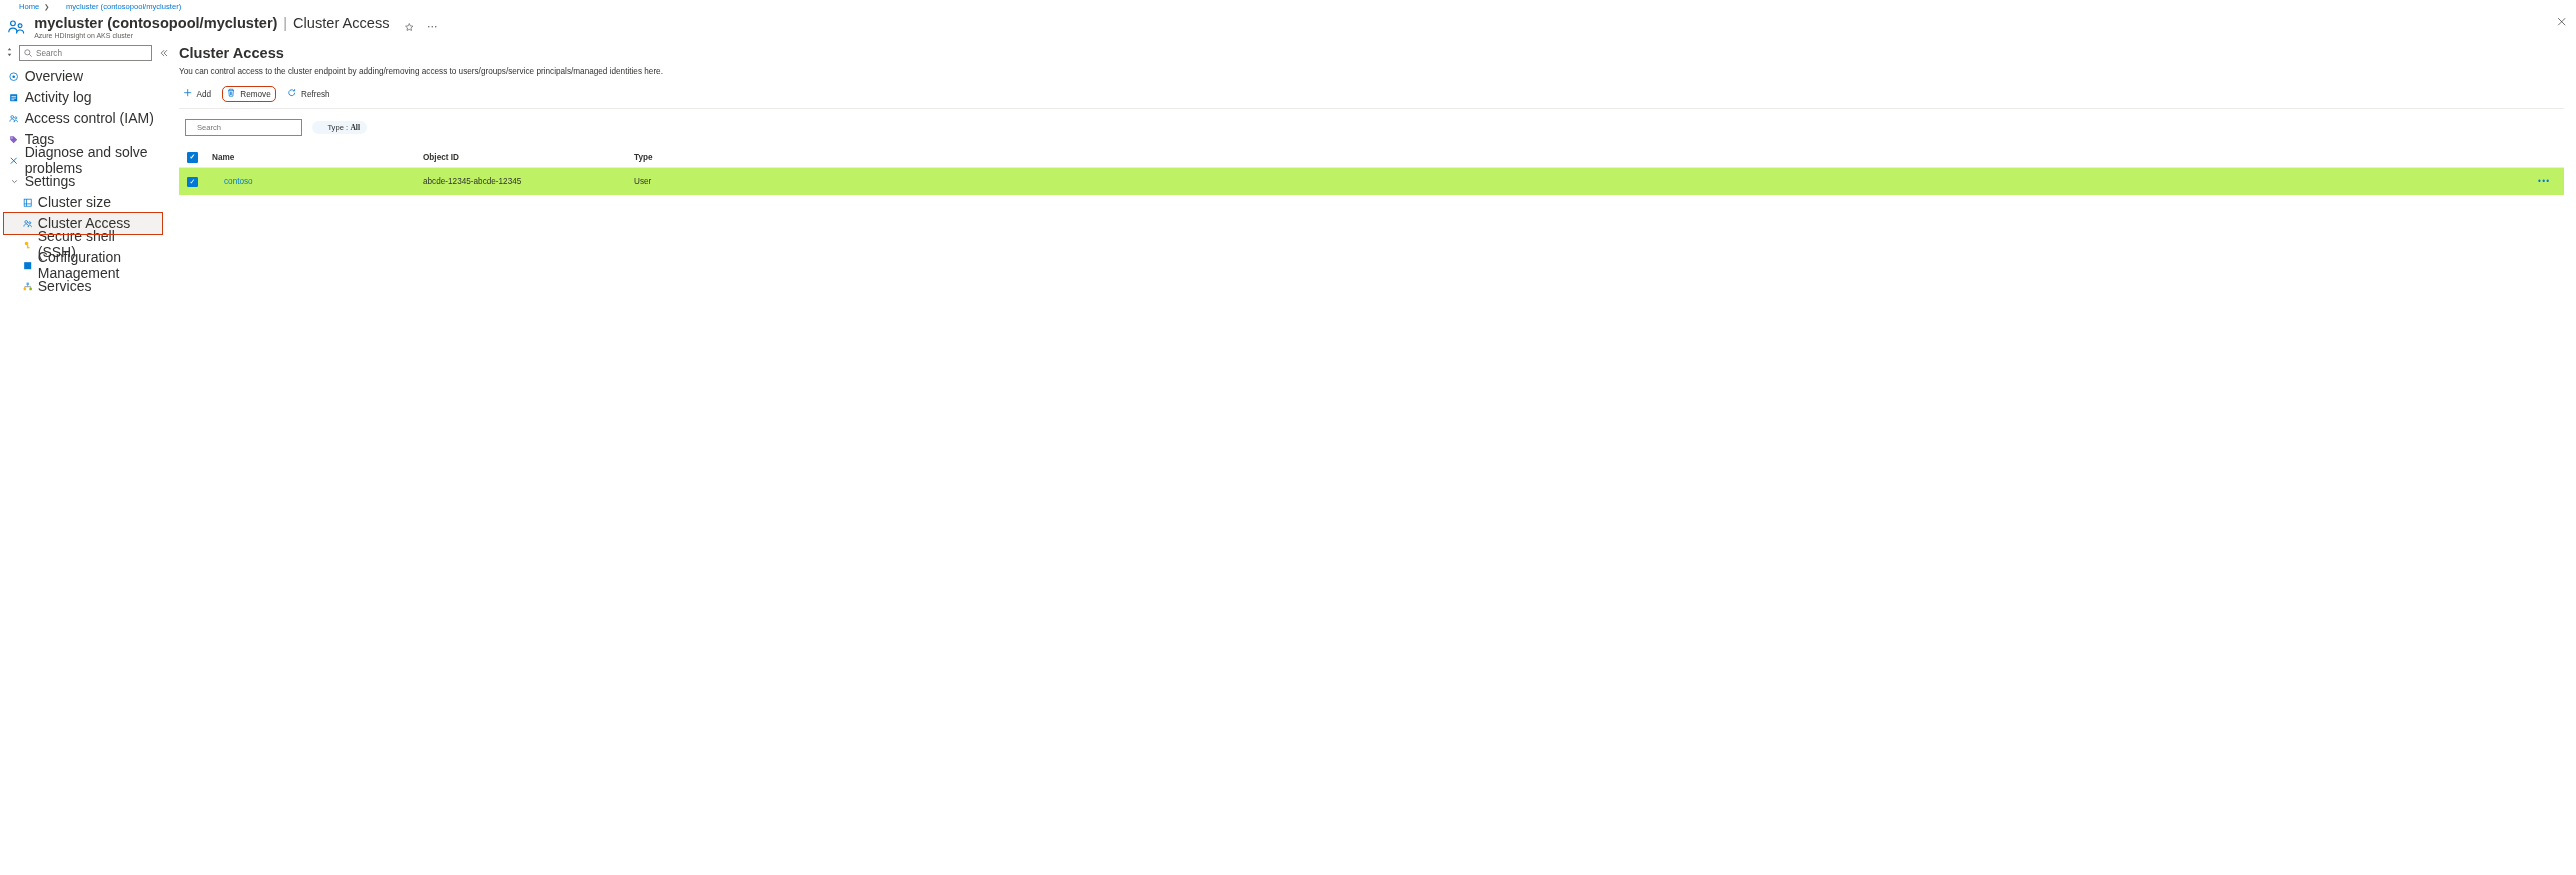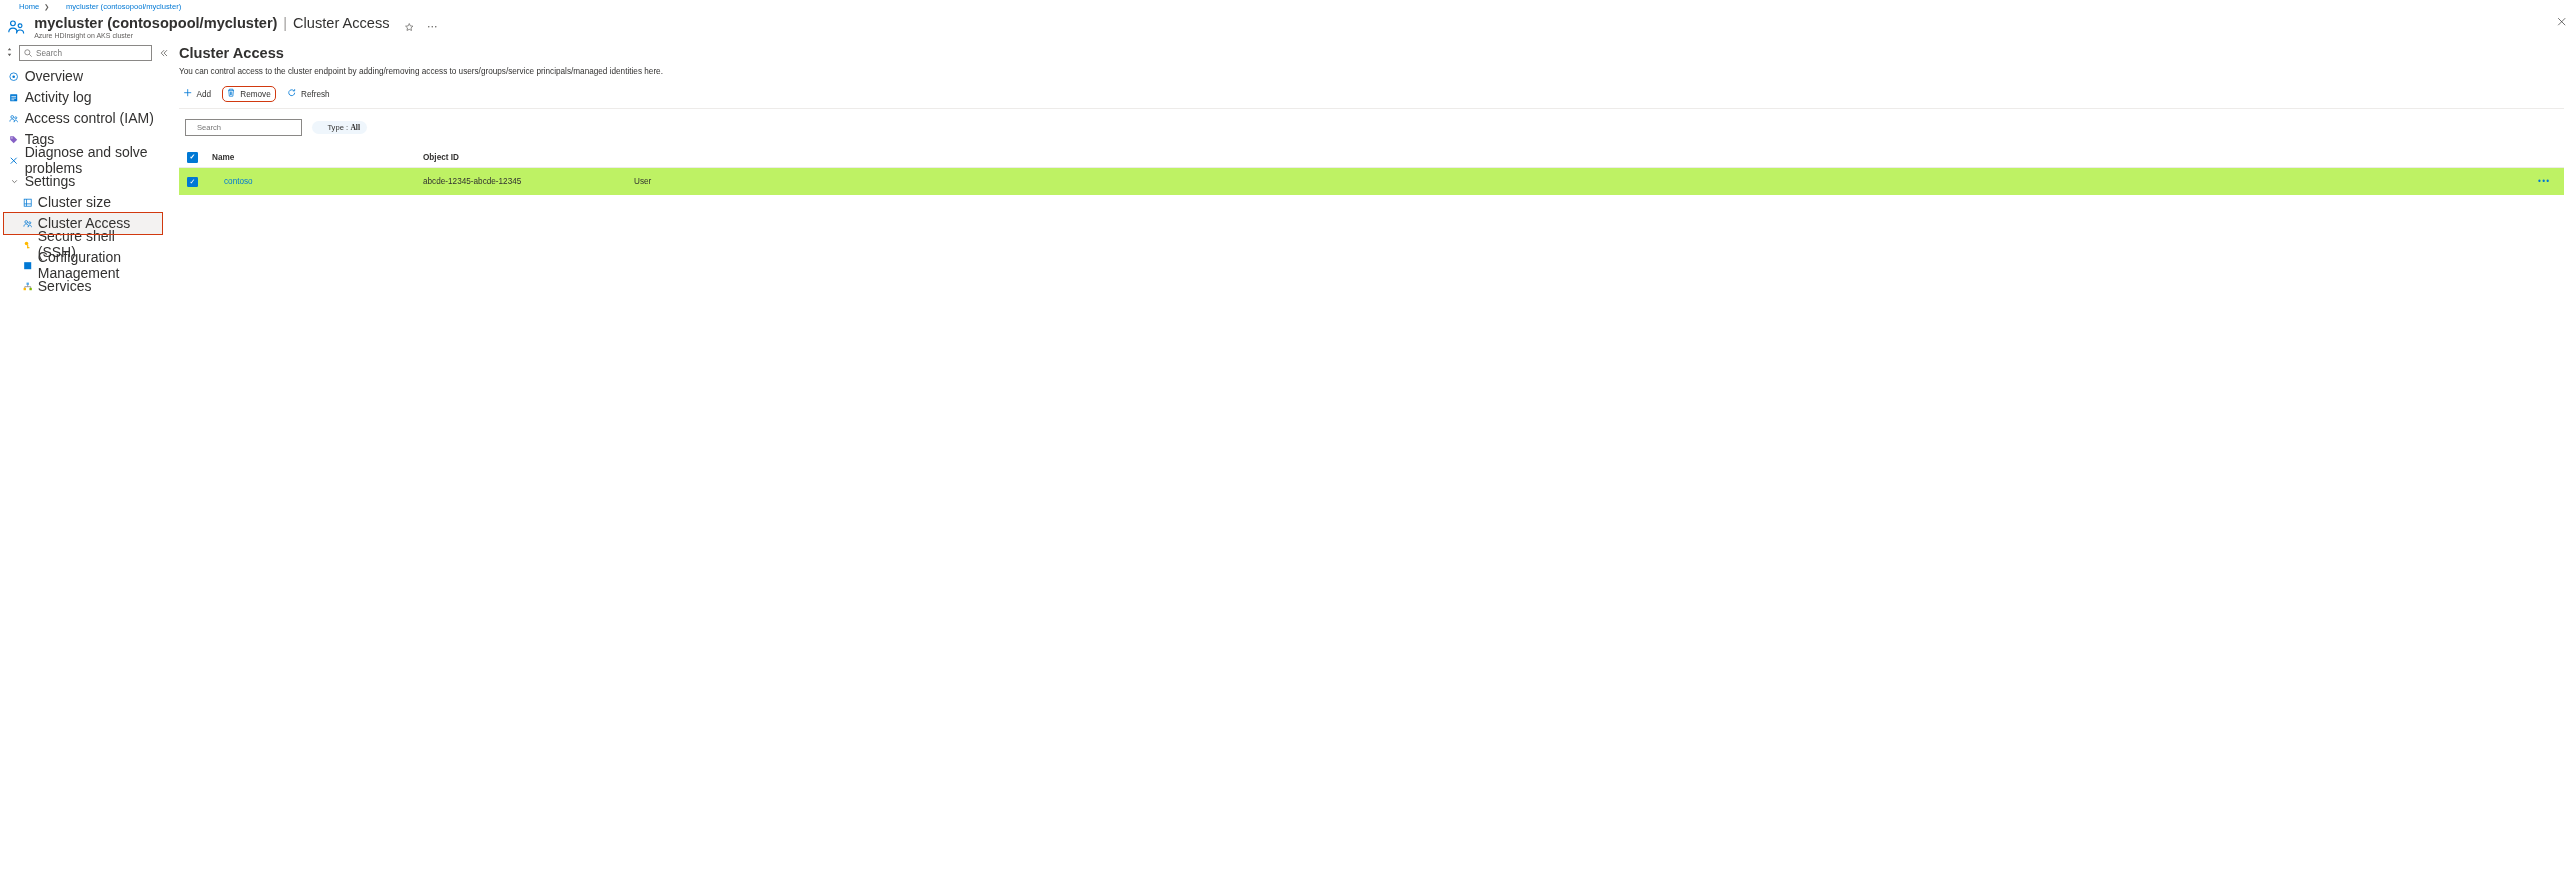--- a/index.html
+++ b/index.html
@@ -327,20 +327,21 @@
       </div>
     </div>
 
     <div class="table">
       <div class="thead">
         <div>
             <div class="chk">✓</div>
           </div>
         <div>Name</div>
         <div>Object ID</div>
+        <div>Type</div>
         <div></div>
       </div>
       <div class="trow">
         <div>
             <div class="chk">✓</div>
           </div>
         <div class="name"><a href="#">contoso</a></div>
         <div>abcde-12345-abcde-12345</div>
         <div>User</div>
         <div class="row-more">•••</div>

